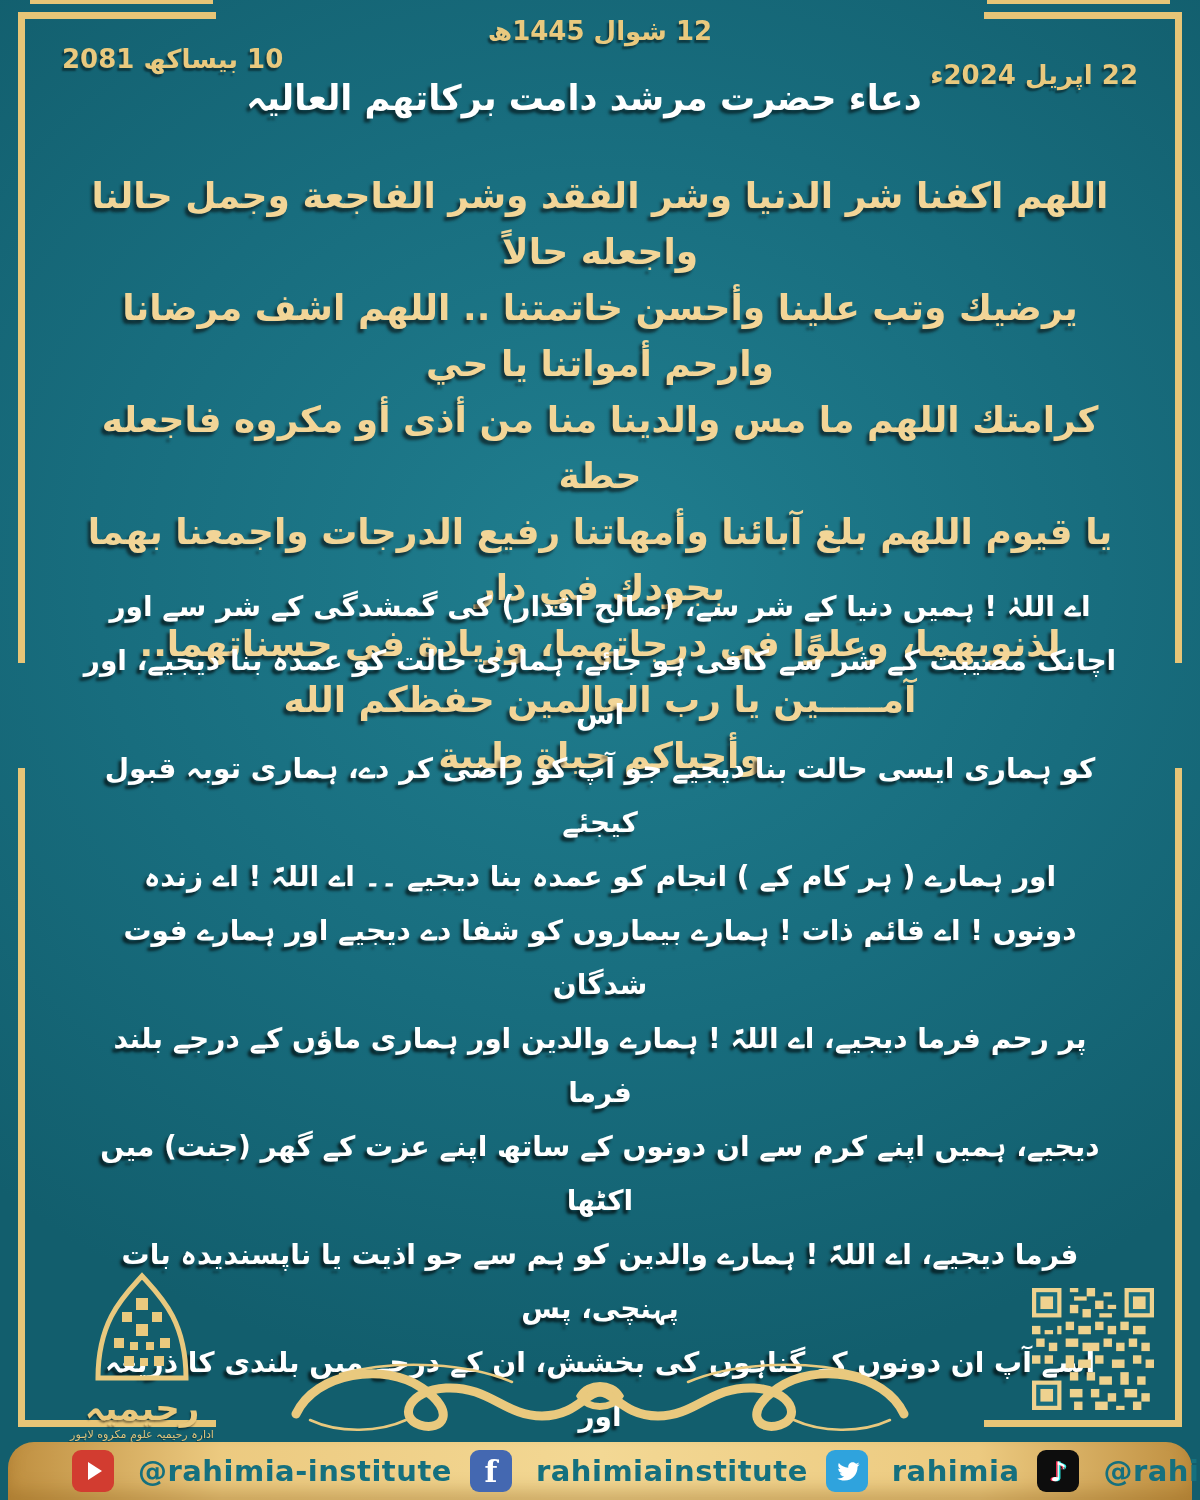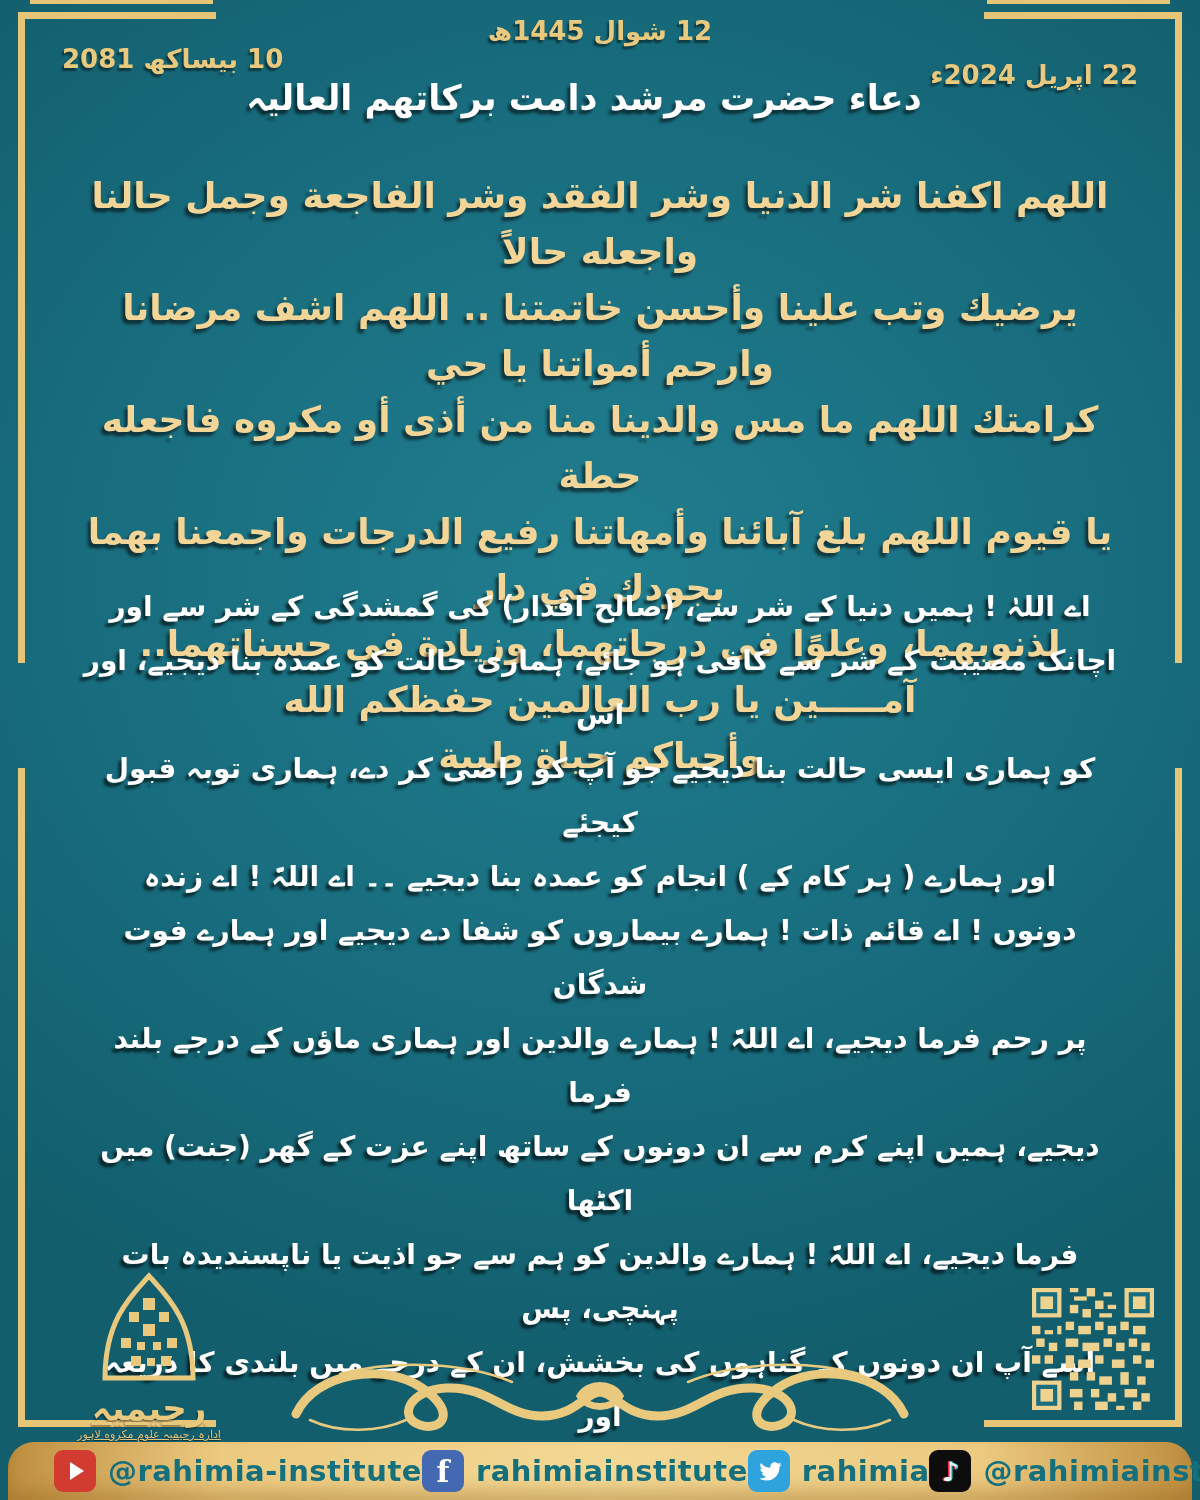--- a/index.html
+++ b/index.html
@@ -18,34 +18,34 @@
   .page-title{position:absolute;top:78px;left:0;width:1168px;text-align:center;direction:rtl;
         color:#ffffff;font-size:35px;font-weight:bold;text-shadow:-3px 4px 3px rgba(0,0,0,.55);}
   
   .arabic-block{position:absolute;top:168px;left:80px;width:1040px;text-align:center;direction:rtl;
         color:#f2d597;font-size:36px;font-weight:bold;line-height:56px;
         text-shadow:-3px 4px 3px rgba(10,10,10,.6);}
   .urdu-block{position:absolute;top:580px;left:80px;width:1040px;text-align:center;direction:rtl;
         color:#ffffff;font-size:28px;font-weight:bold;line-height:54px;
         text-shadow:-3px 4px 3px rgba(0,0,0,.65);}
   
-  .logo-box{position:absolute;left:49px;top:1272px;width:200px;text-align:center;color:#e9c97e;text-decoration:underline;}
+  .logo-box{position:absolute;left:42px;top:1272px;width:200px;text-align:center;color:#e9c97e;}
   .logo-callig{font-size:34px;font-weight:bold;direction:rtl;margin-top:2px;
         text-shadow:-1px 2px 2px rgba(0,0,0,.4);}
   .logo-sub{font-size:11px;direction:rtl;letter-spacing:0;opacity:.95;margin-top:0px;
         text-shadow:-1px 1px 1px rgba(0,0,0,.4);}
   .flourish{position:absolute;left:280px;top:1358px;width:640px;height:78px;}
   .qr-box{position:absolute;left:1032px;top:1288px;width:122px;height:122px;}
   
   .social-bar{position:absolute;left:8px;top:1442px;width:1184px;height:58px;
         border-radius:26px 26px 0 0;
         background:linear-gradient(90deg,#bf8f40 0%,#ecca80 18%,#f3d894 50%,#ecca80 82%,#bf8f40 100%);
         box-shadow:inset 0 -10px 16px rgba(140,95,25,.35);
         display:flex;align-items:center;justify-content:space-between;padding:0 46px;box-sizing:border-box;}
-  .social-item{display:flex;align-items:center;gap:12px;}
+  .social-item{display:flex;align-items:center;gap:24px;margin-left:18px;}
   .social-label{color:#15707e;font-size:29px;font-weight:bold;letter-spacing:.5px;white-space:nowrap;}
   .sicon{width:42px;height:42px;border-radius:9px;display:flex;align-items:center;justify-content:center;flex:0 0 auto;}
   .yt{background:#d23c30;}
   .yt .tri{width:0;height:0;border-left:14px solid #fff;border-top:9px solid transparent;border-bottom:9px solid transparent;margin-left:4px;}
   .fb{background:#4468b1;color:#fff;font-size:30px;font-weight:bold;font-family:"DejaVu Serif",serif;}
   .tw{background:#2fa3dd;}
   .tt{background:#0d0d0d;color:#fff;font-size:27px;font-weight:bold;}
   .tt span{text-shadow:1.5px 0 #25f4ee,-1.5px 0 #fe2c55;}
 </style>
 </head>

